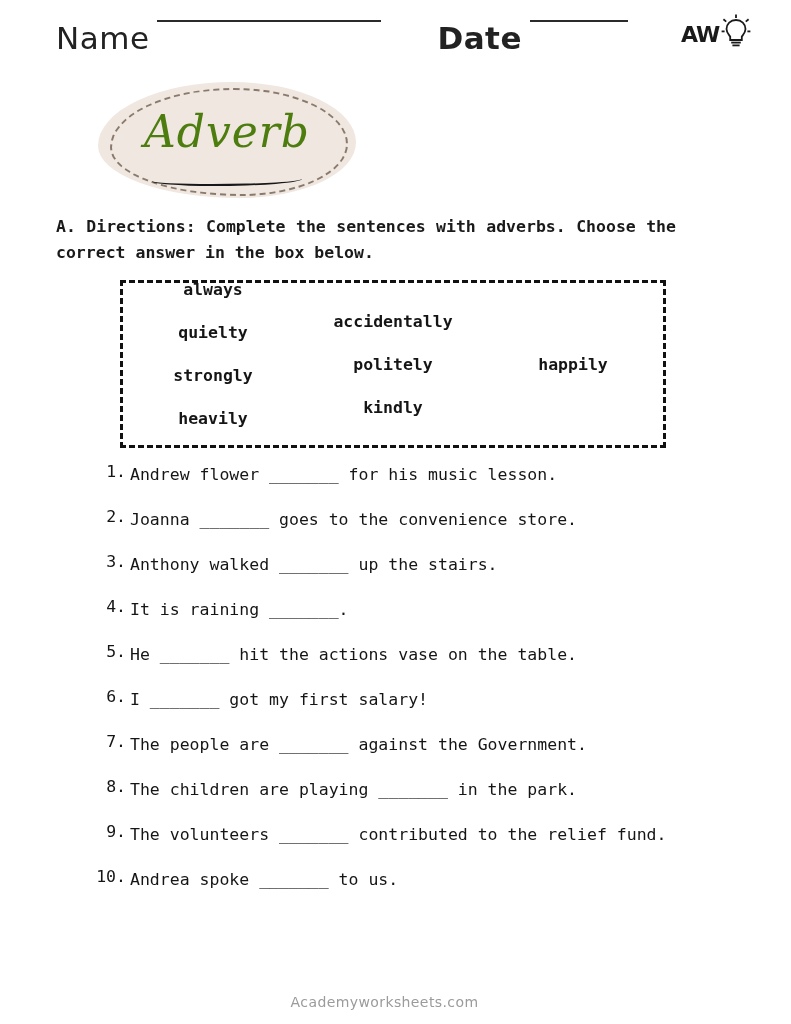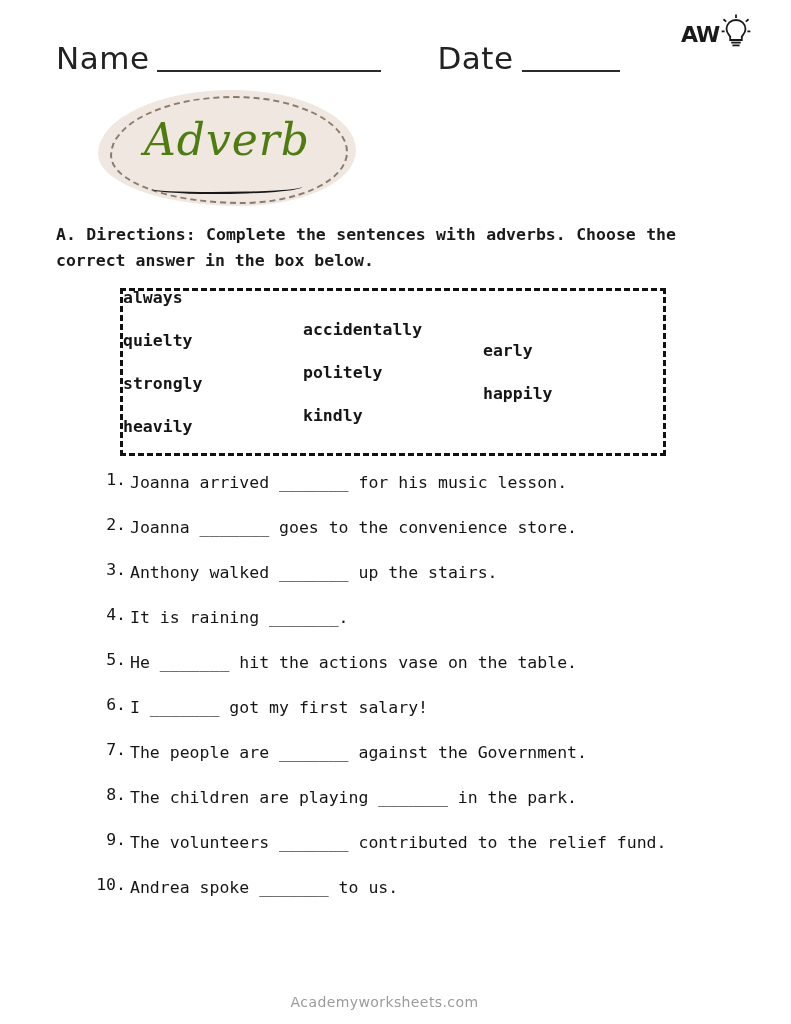--- a/index.html
+++ b/index.html
@@ -20,40 +20,40 @@
     position: relative;
     width: 791px;
     height: 1024px;
     box-sizing: border-box;
     padding: 0 56px;
   }
 
   
   .header-row {
     display: flex;
-    align-items: flex-end;
-    padding-top: 28px;
+    align-items: flex-start;
+    padding-top: 20px;
     height: 48px;
   }
   .name-label, .date-label {
     font-family: "DejaVu Sans", sans-serif;
     font-size: 31px;
     letter-spacing: 0.5px;
     color: #222;
     white-space: nowrap;
   }
   .blank-line {
     display: inline-block;
     border-bottom: 2px solid #2b2b2b;
     margin-left: 8px;
     margin-bottom: 4px;
   }
   .name-blank { width: 224px; }
   .date-blank { width: 98px; }
-  .date-label { margin-left: 56px; }
+  .date-label { margin-left: 56px; font-weight: bold; }
 
   .logo {
     position: absolute;
     right: 40px;
     top: 12px;
     width: 70px;
     height: 44px;
   }
   .logo-text {
     font-family: "DejaVu Sans", sans-serif;
@@ -153,21 +153,21 @@
   }
   .word-col {
     display: flex;
     flex-direction: column;
     justify-content: center;
   }
   .word {
     font-size: 16.5px;
     font-weight: bold;
     line-height: 43px;
-    text-align: left;
+    text-align: center;
     color: #151515;
   }
   .col-1 { transform: translateY(-10px); }
   .col-3 { transform: translateY(0px); }
 
   
   .questions {
     margin-top: 10px;
     margin-left: 36px;
     width: 630px;
@@ -252,29 +252,28 @@
       <div class="word">quielty</div>
       <div class="word">strongly</div>
       <div class="word">heavily</div>
     </div>
     <div class="word-col col-2">
       <div class="word">accidentally</div>
       <div class="word">politely</div>
       <div class="word">kindly</div>
     </div>
     <div class="word-col col-3">
-      <div class="word">early</div>
       <div class="word">happily</div>
     </div>
   </div>
 
   <div class="questions">
     <div class="q">
       <span class="q-num">1.</span>
-      <span class="q-text nojust">Joanna arrived _______ for his music lesson.</span>
+      <span class="q-text nojust">Andrew flower _______ for his music lesson.</span>
     </div>
     <div class="q">
       <span class="q-num">2.</span>
       <span class="q-text">Joanna _______ goes to the convenience store.</span>
     </div>
     <div class="q">
       <span class="q-num">3.</span>
       <span class="q-text nojust">Anthony walked _______ up the stairs.</span>
     </div>
     <div class="q">

